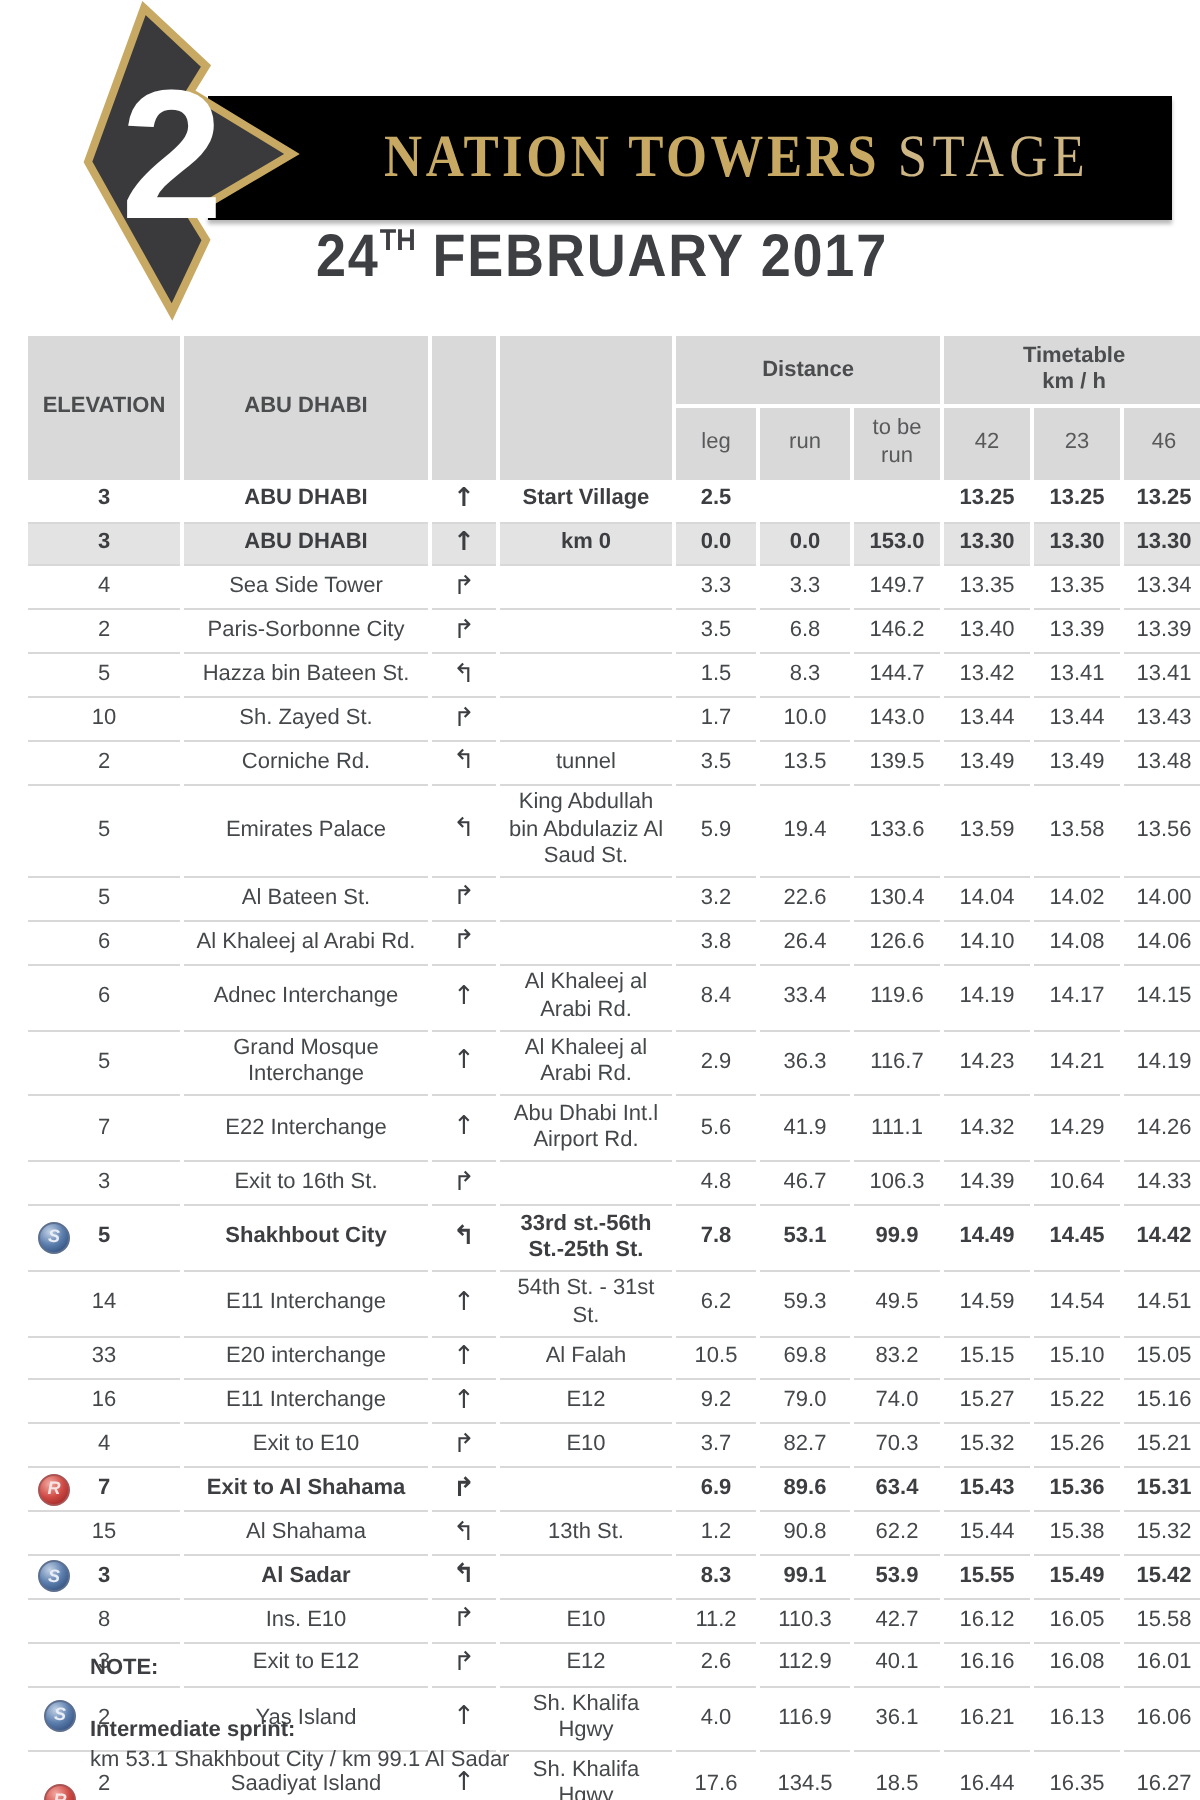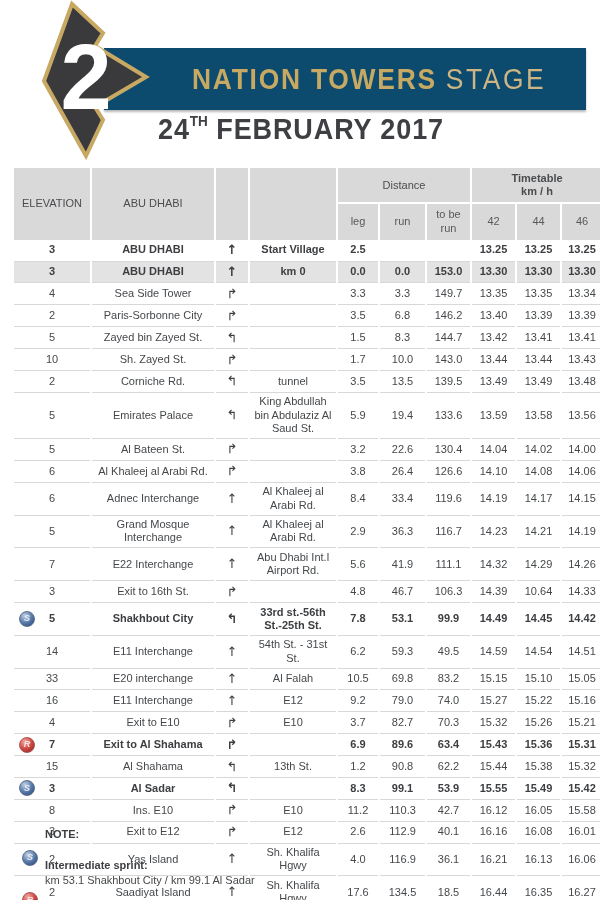--- a/index.html
+++ b/index.html
@@ -1,31 +1,31 @@
 <!DOCTYPE html>
 <html><head>
 <meta charset="utf-8">
 <style>
   html,body{margin:0;padding:0;}
   body{font-family:"Liberation Sans",sans-serif;background:#ffffff;}
   .page{position:relative;width:600px;height:900px;background:#fff;overflow:hidden;}
 
   
-  .banner{position:absolute;top:48px;left:104px;width:482px;height:62px;background:#0c4a6e;box-shadow:0 2px 2px rgba(0,0,0,.28);}
+  .banner{position:absolute;top:48px;left:104px;width:482px;height:62px;background:#000000;box-shadow:0 2px 2px rgba(0,0,0,.28);font-family:Liberation Serif, serif;}
   .banner-text{position:absolute;left:88px;top:50%;transform:translateY(-50%) scaleX(.88);transform-origin:left center;white-space:nowrap;font-weight:bold;font-size:30px;letter-spacing:2px;color:#c7a963;}
   .banner-text .suffix{font-weight:normal;color:#cdb584;margin-left:10px;letter-spacing:3px;}
   .logo-wrap{position:absolute;top:0;left:40px;width:128px;height:164px;z-index:2;}
   .date-line{position:absolute;top:112px;left:158px;font-weight:bold;font-size:30px;color:#3d3f42;letter-spacing:1px;transform:scaleX(.9);transform-origin:left center;white-space:nowrap;}
   .date-line sup{font-size:15px;vertical-align:top;line-height:1;position:relative;top:1px;letter-spacing:0;}
 
   
   .table-wrap{position:absolute;top:168px;left:12px;width:581px;}
   table{border-collapse:separate;border-spacing:2px 0;width:100%;table-layout:fixed;}
   th,td{font-size:11px;color:#45484b;vertical-align:middle;}
-  thead th{background:#d9d9d9;font-weight:normal;color:#4a4c4e;padding:4px 2px;line-height:1.2;}
+  thead th{background:#d9d9d9;font-weight:bold;color:#4a4c4e;padding:4px 2px;line-height:1.2;}
   thead .sub th{background:#d9d9d9;font-weight:normal;color:#58595b;border-top:2px solid #fff;padding:4px 2px 5px;}
   thead .khl{font-weight:bold;}
   tbody td{padding:2.5px 2px;text-align:center;line-height:1.22;border-bottom:1px solid #d8d8d8;background:transparent;}
   tbody tr.shade-gray td{background:#e3e3e3;}
   tbody tr.bold-row td{font-weight:bold;color:#3c3e41;}
   .c-elev{width:76px;position:relative;}
   .c-name{width:122px;}
   .c-arrow{width:32px;font-family:"DejaVu Sans",sans-serif;font-size:13px;font-weight:normal !important;color:#3c3e41;}
   tr.bold-row .c-arrow{font-weight:bold !important;}
   .c-via{width:86px;margin-left:40px;}
@@ -95,21 +95,21 @@
           <th colspan="3" class="khl">
             <span>Timetable</span><br>
             <span>km / h</span>
           </th>
         </tr>
         <tr class="sub">
           <th>leg</th>
           <th>run</th>
           <th>to be run</th>
           <th>42</th>
-          <th>44</th>
+          <th>23</th>
           <th>46</th>
         </tr>
       </thead>
       <tbody>
           <tr class="data-row bold-row">
       <td class="c-elev">
         
         <span>3</span>
       </td>
       <td class="c-name">ABU DHABI</td>
@@ -165,21 +165,21 @@
       <td class="c-torun">146.2</td>
       <td class="c-t42">13.40</td>
       <td class="c-t44">13.39</td>
       <td class="c-t46">13.39</td>
     </tr>
           <tr class="data-row">
       <td class="c-elev">
         
         <span>5</span>
       </td>
-      <td class="c-name">Zayed bin Zayed St.</td>
+      <td class="c-name">Hazza bin Bateen St.</td>
       <td class="c-arrow">↰</td>
       <td class="c-via"></td>
       <td class="c-leg">1.5</td>
       <td class="c-run">8.3</td>
       <td class="c-torun">144.7</td>
       <td class="c-t42">13.42</td>
       <td class="c-t44">13.41</td>
       <td class="c-t46">13.41</td>
     </tr>
           <tr class="data-row">

